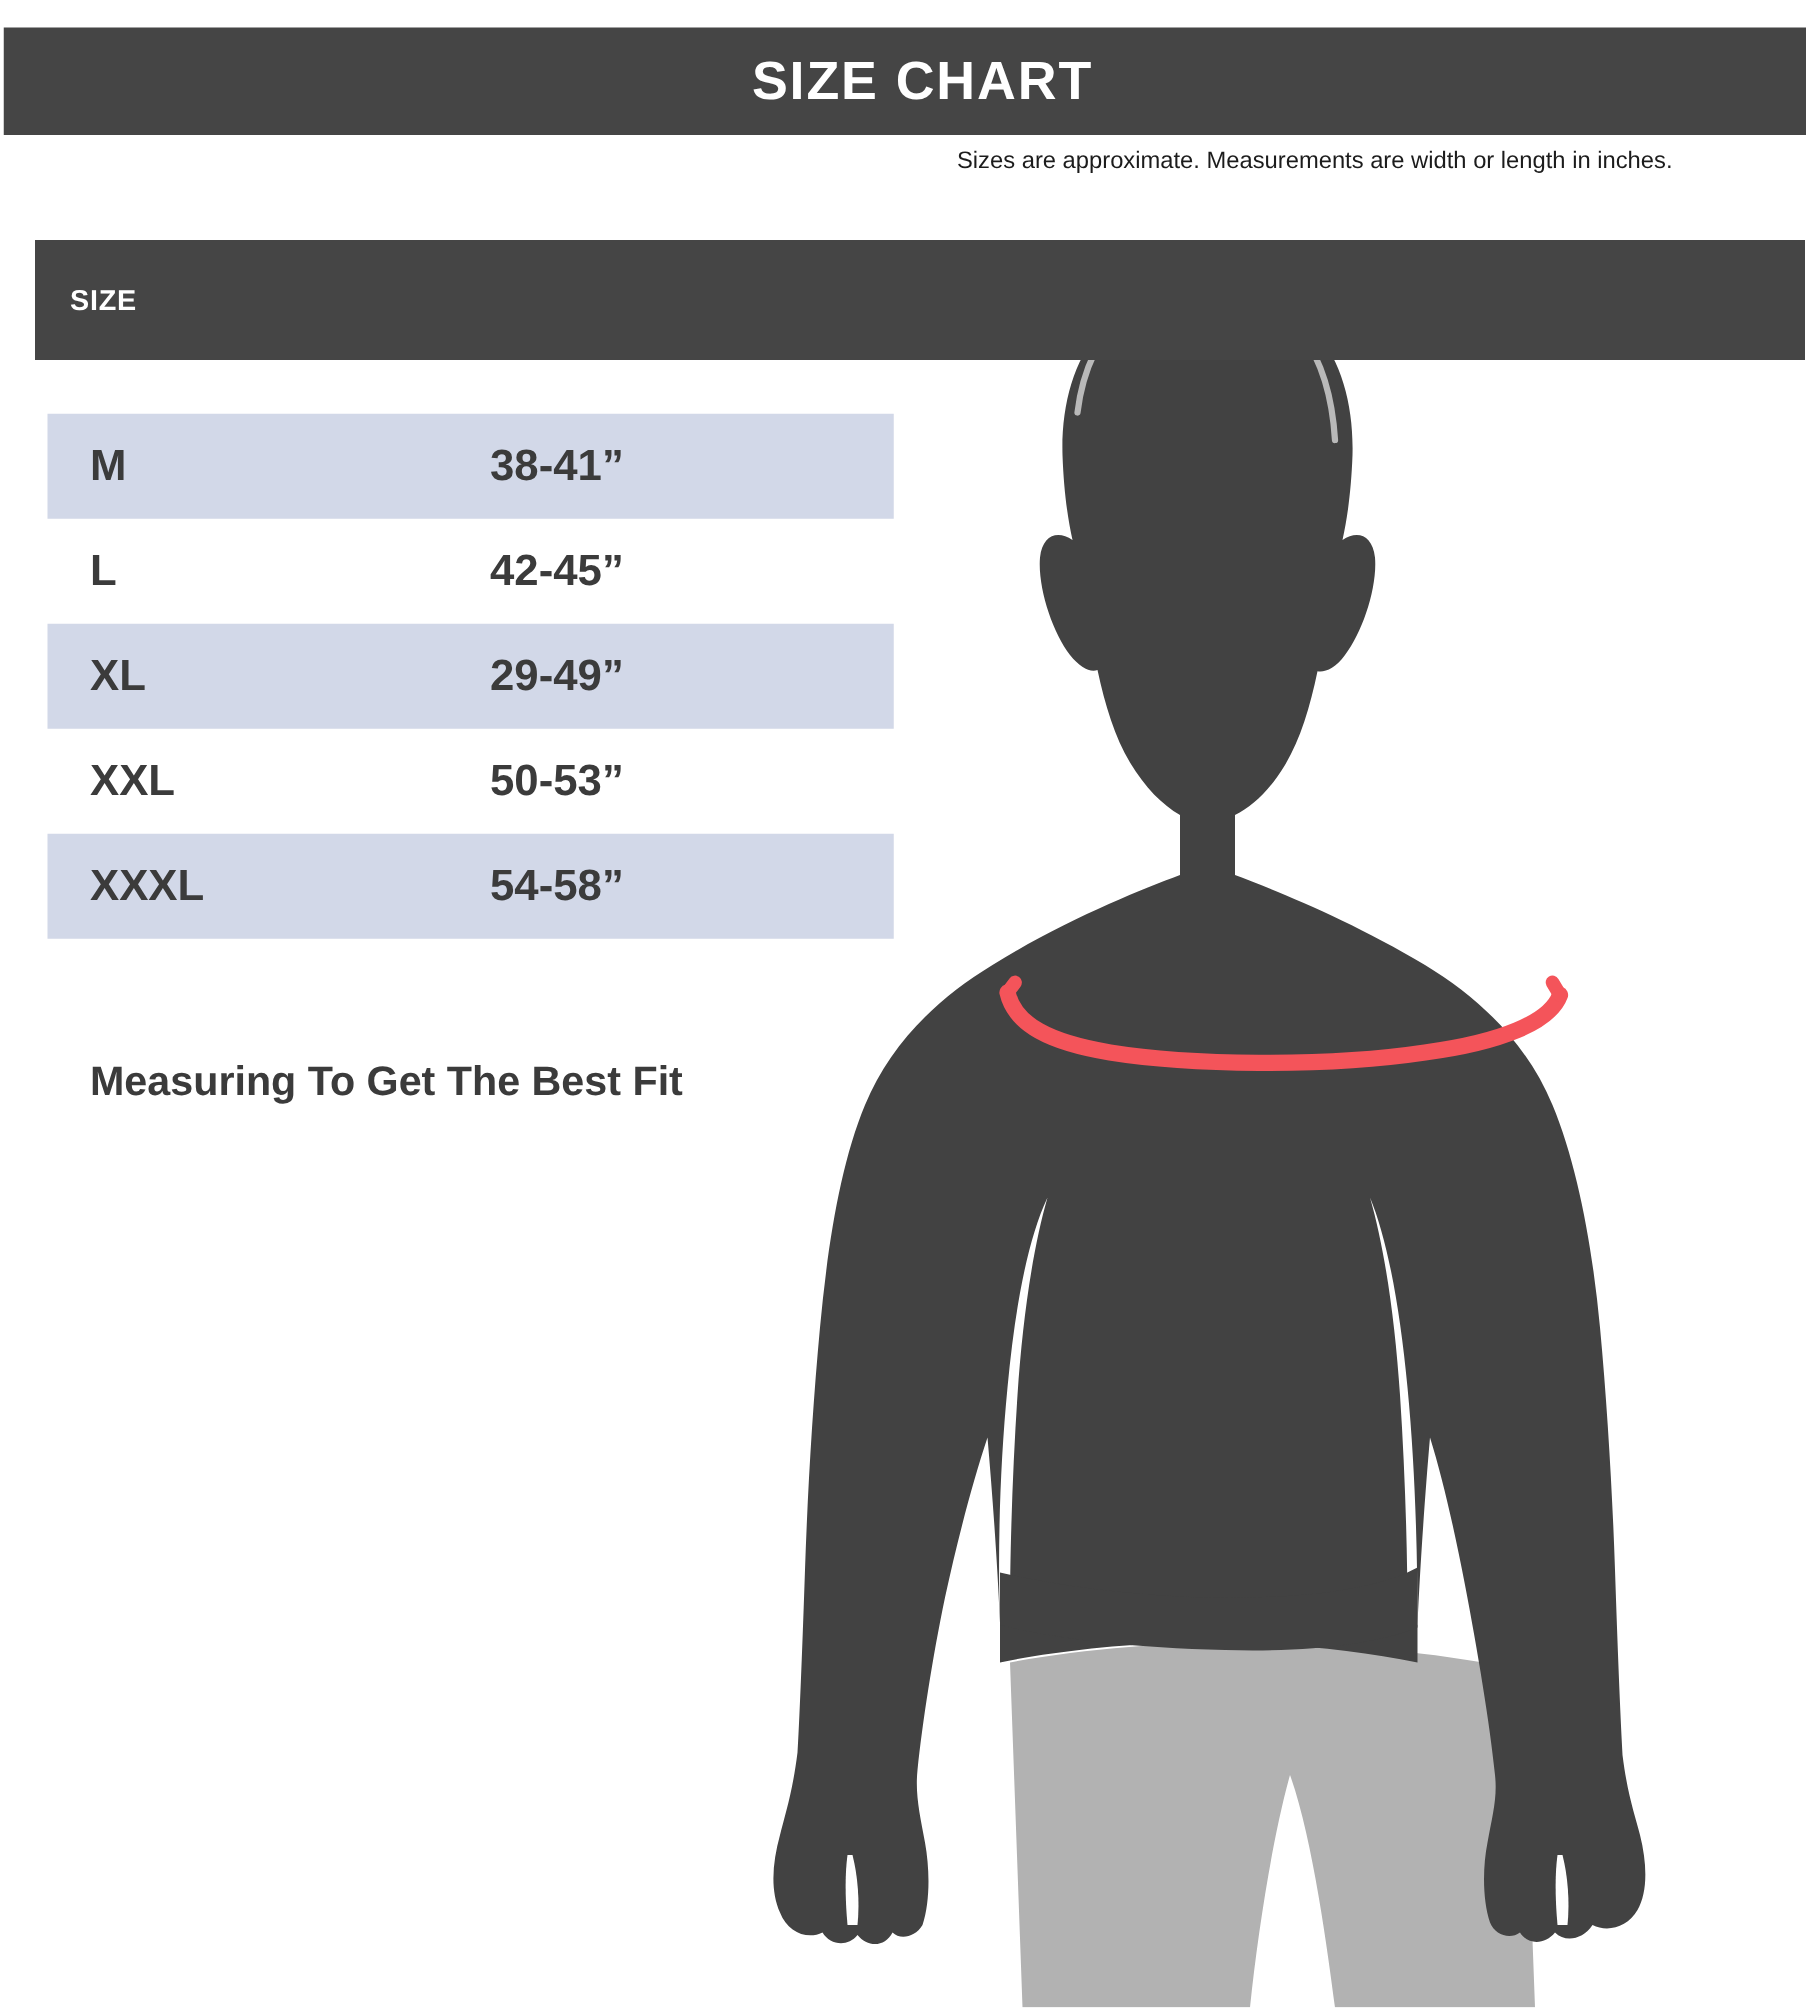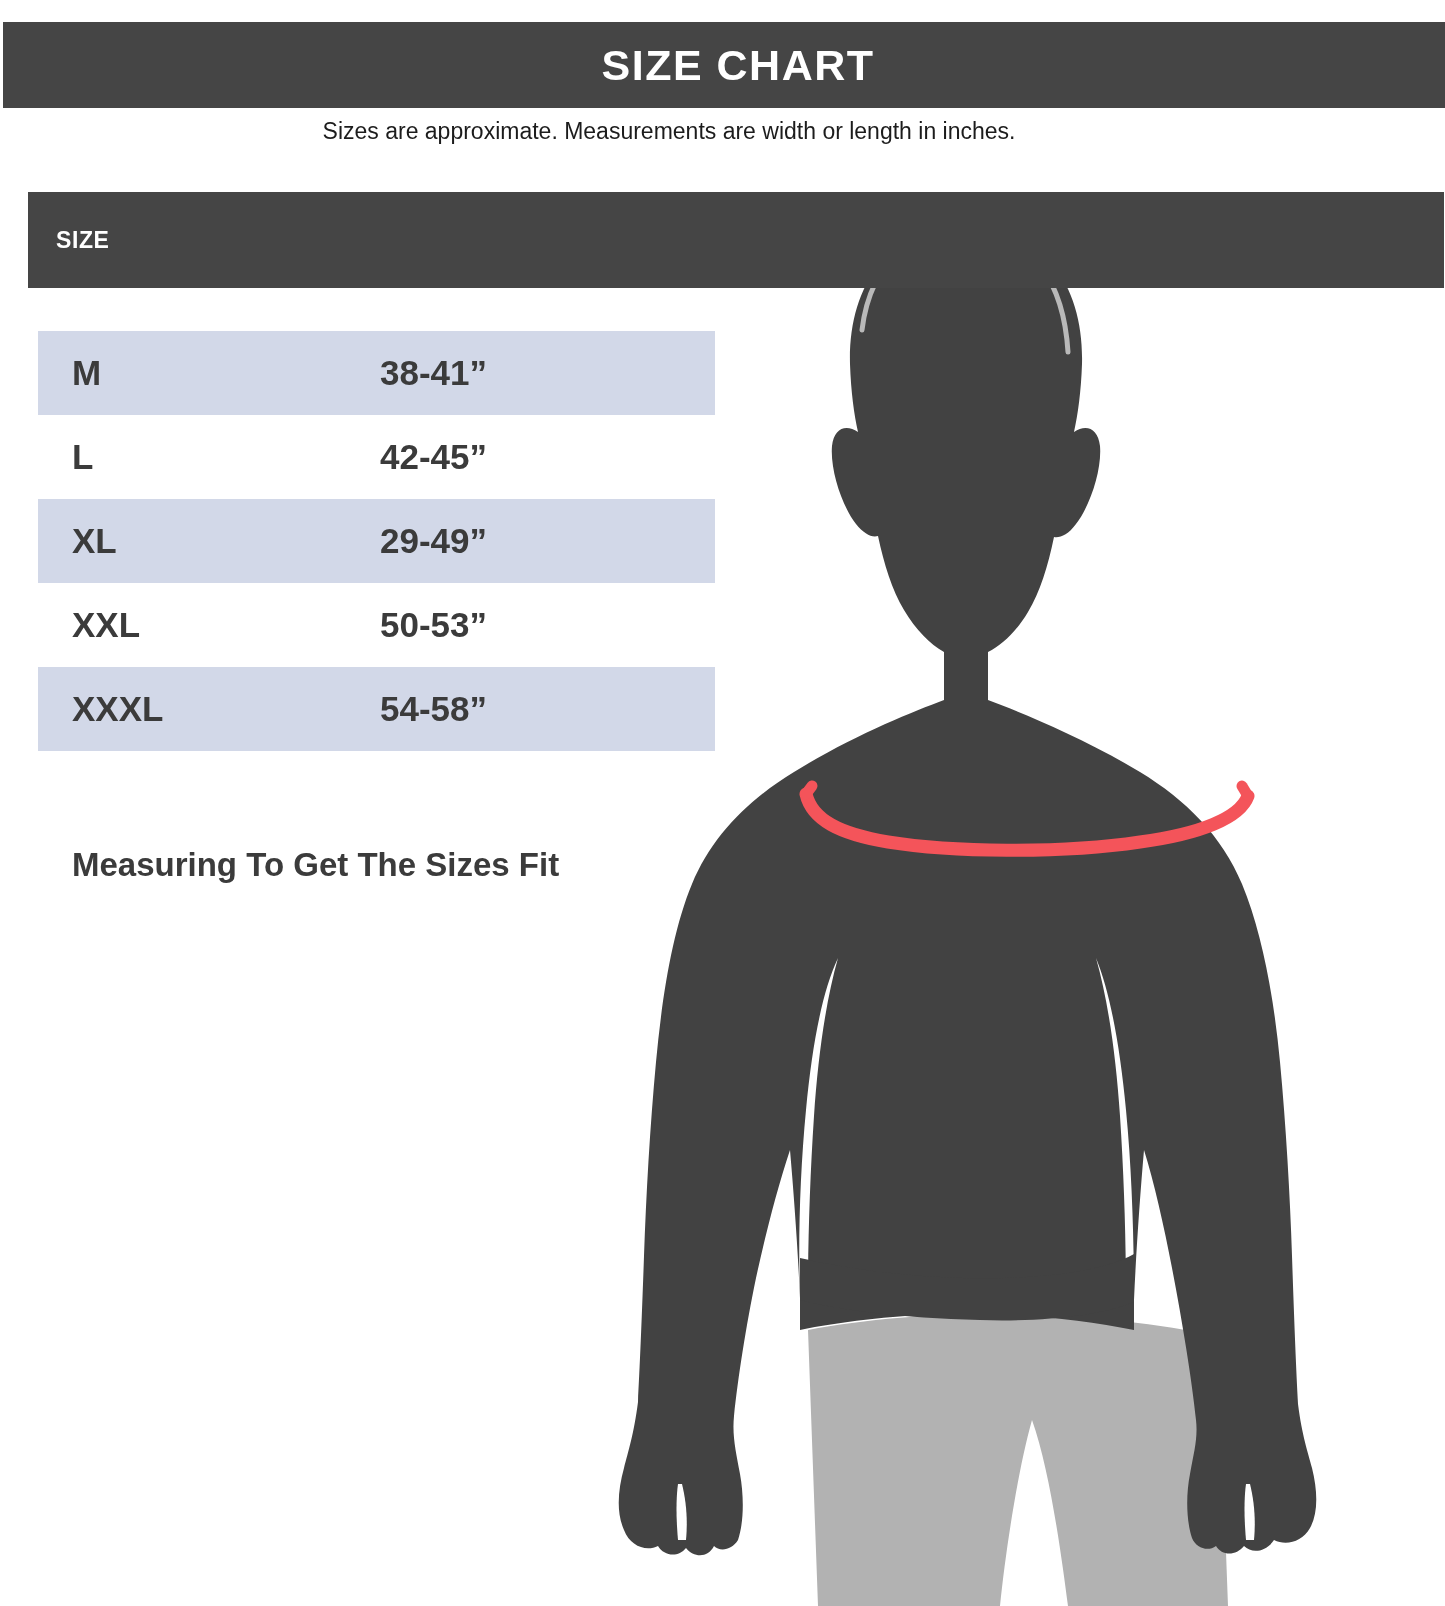--- a/index.html
+++ b/index.html
@@ -51,23 +51,23 @@
     letter-spacing: 1.5px;
     line-height: 1;
   }
 
   
   #subtitle {
     position: absolute;
     left: 0;
     top: 118px;
     width: 1338px;
-    text-align: center;
+    text-align: right;
     color: #1c1c1c;
-    font-size: 23px;
+    font-size: 19px;
     font-weight: normal;
     z-index: 3;
   }
 
   
   #table-header {
     position: absolute;
     left: 28px;
     top: 192px;
     width: 1392px;
@@ -117,21 +117,21 @@
     position: absolute;
     top: 0;
     height: 84px;
     display: flex;
     align-items: center;
     color: #3b3b3b;
     font-size: 35px;
     font-weight: bold;
   }
   .row .cell-size { left: 72px; }
-  .row .cell-chest { left: 380px; text-align: right; }
+  .row .cell-chest { left: 392px; text-align: right; }
 
   
   #notes {
     position: absolute;
     left: 72px;
     top: 845px;
     width: 620px;
     z-index: 3;
   }
   #notes-heading {
@@ -307,16 +307,16 @@
 
     <div class="row alt">
       <div class="band"></div>
       <span class="cell cell-size">XXXL</span>
       <span class="cell cell-chest">54-58”</span>
     </div>
 
   </div>
 
   <div id="notes">
-    <p id="notes-heading">Measuring To Get The Sizes Fit</p>
+    <p id="notes-heading">Measuring To Get The Best Fit</p>
   </div>
 
 </div>
 
 </body></html>

